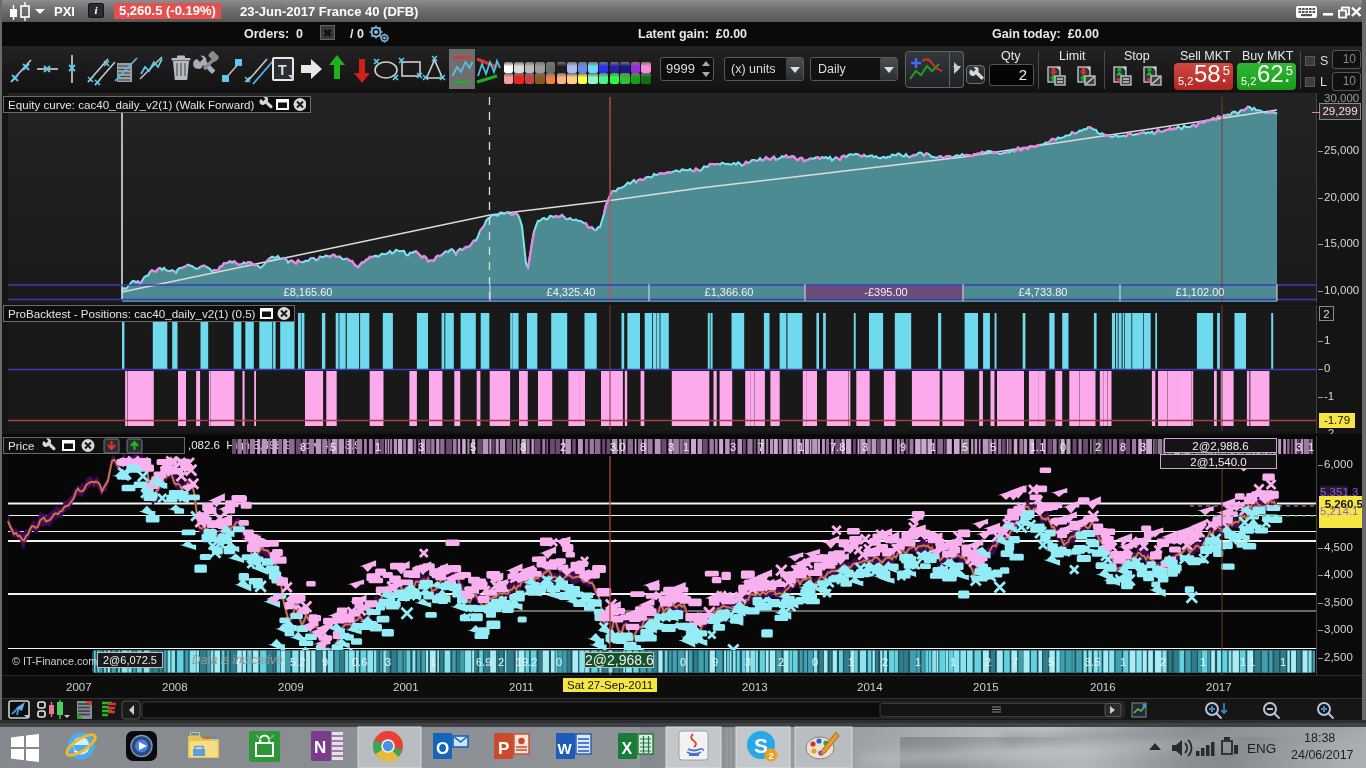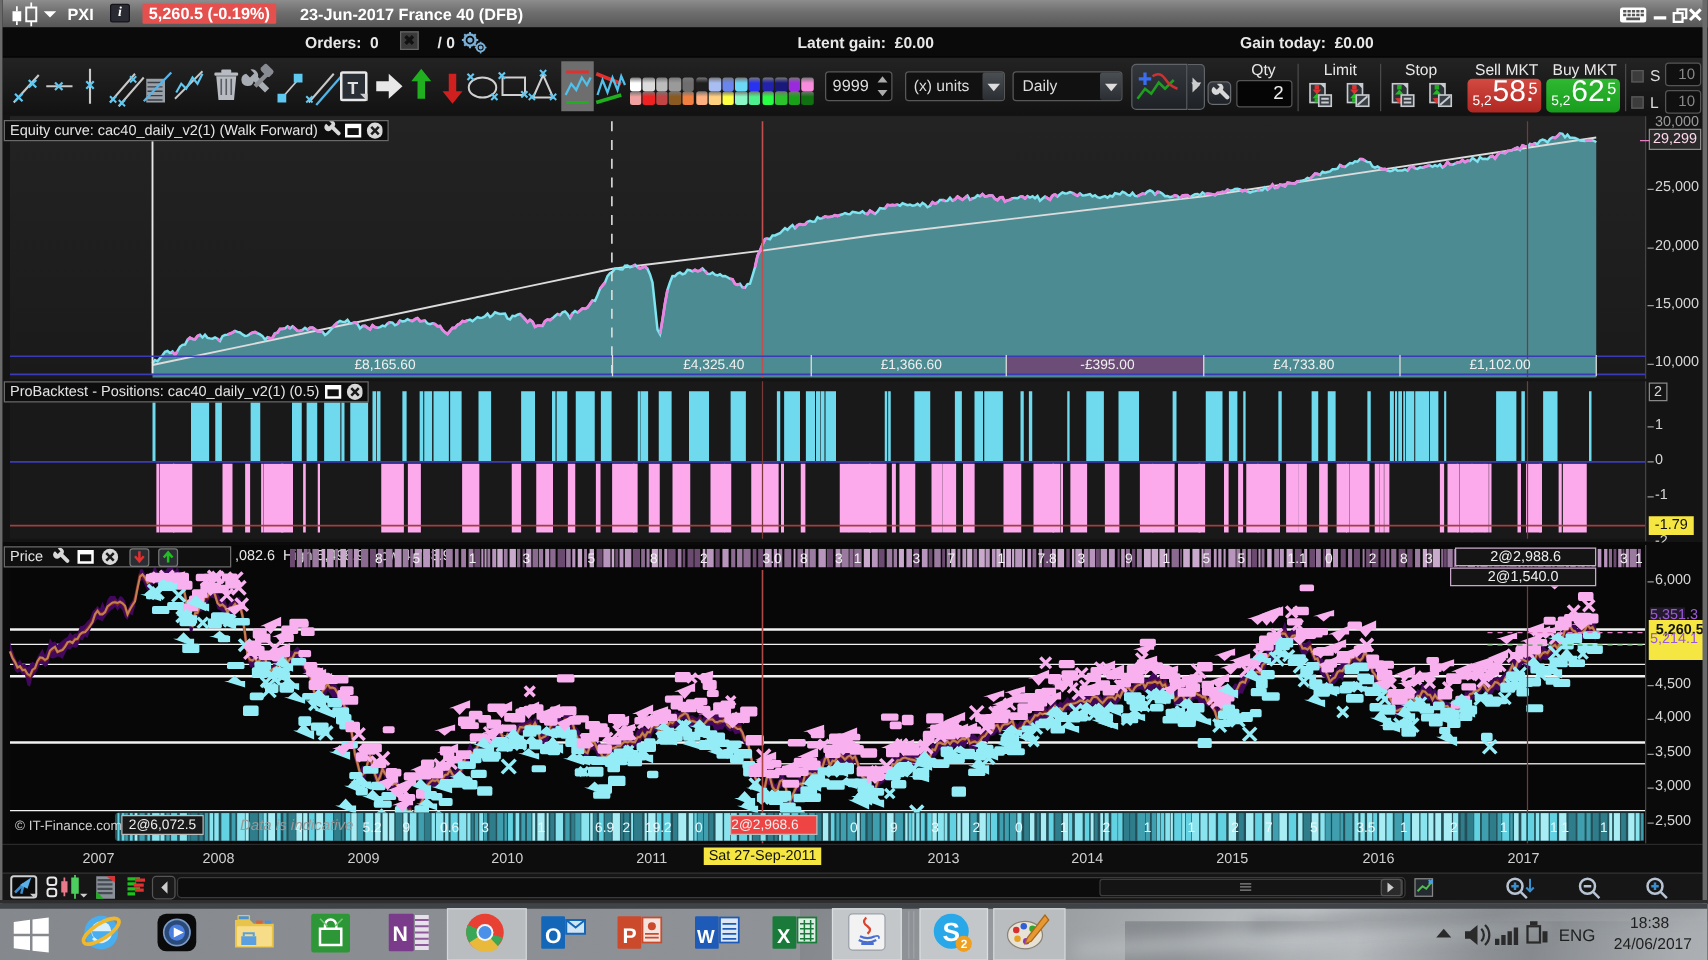--- a/index.html
+++ b/index.html
@@ -2050,21 +2050,21 @@
         <text x="1085" y="16.5" font-size="11" fill="#eaf8fa">3.5</text>
         <text x="1120" y="16.5" font-size="11" fill="#eaf8fa">1</text>
         <text x="1160" y="16.5" font-size="11" fill="#eaf8fa">2</text>
         <text x="1200" y="16.5" font-size="11" fill="#eaf8fa">1</text>
         <text x="1240" y="16.5" font-size="11" fill="#eaf8fa">1 1</text>
         <text x="1280" y="16.5" font-size="11" fill="#eaf8fa">1</text>
       </svg>
   <div class="abs" style="left:10px;top:221px;color:#cfcfcf;font-size:10.8px">© IT-Finance.com</div>
   <div class="abs" style="left:95px;top:218px;width:66px;height:16px;background:#1a1a1a;border:1px solid #bbb;color:#eee;font-size:11px;text-align:center;line-height:15px">2@6,072.5</div>
   <div class="abs" style="left:190px;top:219px;color:#999;font-size:12px;font-style:italic">Data is indicative</div>
-  <div class="abs" style="left:582px;top:218px;width:70px;height:16px;background:#ef4444;border:1px solid #bbb;color:#eee;font-size:11px;line-height:15px">2@2,968.6</div>
+  <div class="abs" style="left:582px;top:218px;width:70px;height:16px;background:#14532d;border:1px solid #bbb;color:#eee;font-size:14px;line-height:15px">2@2,968.6</div>
 
   <div class="ylab" style="top:24px">6,000</div>
       <div class="tick" style="top:31px"></div>
   <div class="abs" style="left:1318px;top:52px;color:#9a5ad8;font-size:11.5px;background:#241a2e;width:28px">5,351.3</div>
   <div class="abs" style="left:1317px;top:62px;width:44px;height:32px;background:#f5e642;color:#111;font-size:11.5px;font-weight:bold;text-align:right;line-height:16px">5,260.5</div>
   <div class="abs" style="left:1318px;top:71px;color:#9a5ad8;font-size:11.5px">5,214.1</div>
   <div class="ylab" style="top:107px">4,500</div>
       <div class="tick" style="top:114px"></div>
   <div class="ylab" style="top:134px">4,000</div>
       <div class="tick" style="top:141px"></div>
@@ -2073,21 +2073,21 @@
   <div class="ylab" style="top:189px">3,000</div>
       <div class="tick" style="top:196px"></div>
   <div class="ylab" style="top:217px">2,500</div>
       <div class="tick" style="top:224px"></div>
 </div>
 
 <div id="timeline">
   <div class="yr" style="left:64px">2007</div>
   <div class="yr" style="left:160px">2008</div>
   <div class="yr" style="left:276px">2009</div>
-  <div class="yr" style="left:391px">2010</div>
+  <div class="yr" style="left:391px">2001</div>
   <div class="yr" style="left:507px">2011</div>
   <div class="abs" style="left:561px;top:2px;background:#f5e642;color:#111;font-size:11.5px;padding:1px 4px">Sat 27-Sep-2011</div>
   <div class="yr" style="left:740px">2013</div>
   <div class="yr" style="left:855px">2014</div>
   <div class="yr" style="left:971px">2015</div>
   <div class="yr" style="left:1088px">2016</div>
   <div class="yr" style="left:1204px">2017</div>
 </div>
 
 <div id="botbar">

